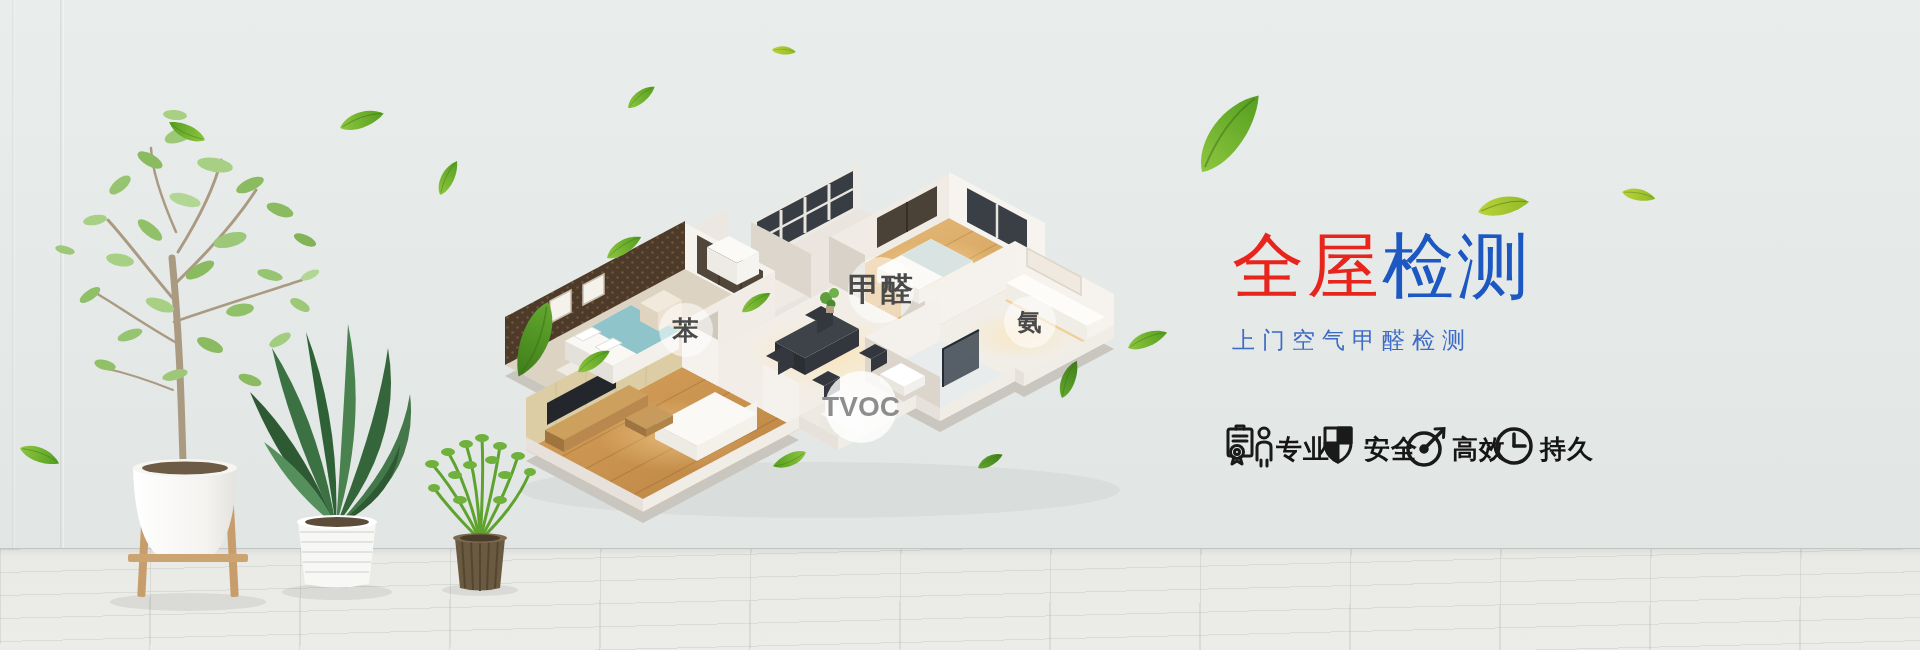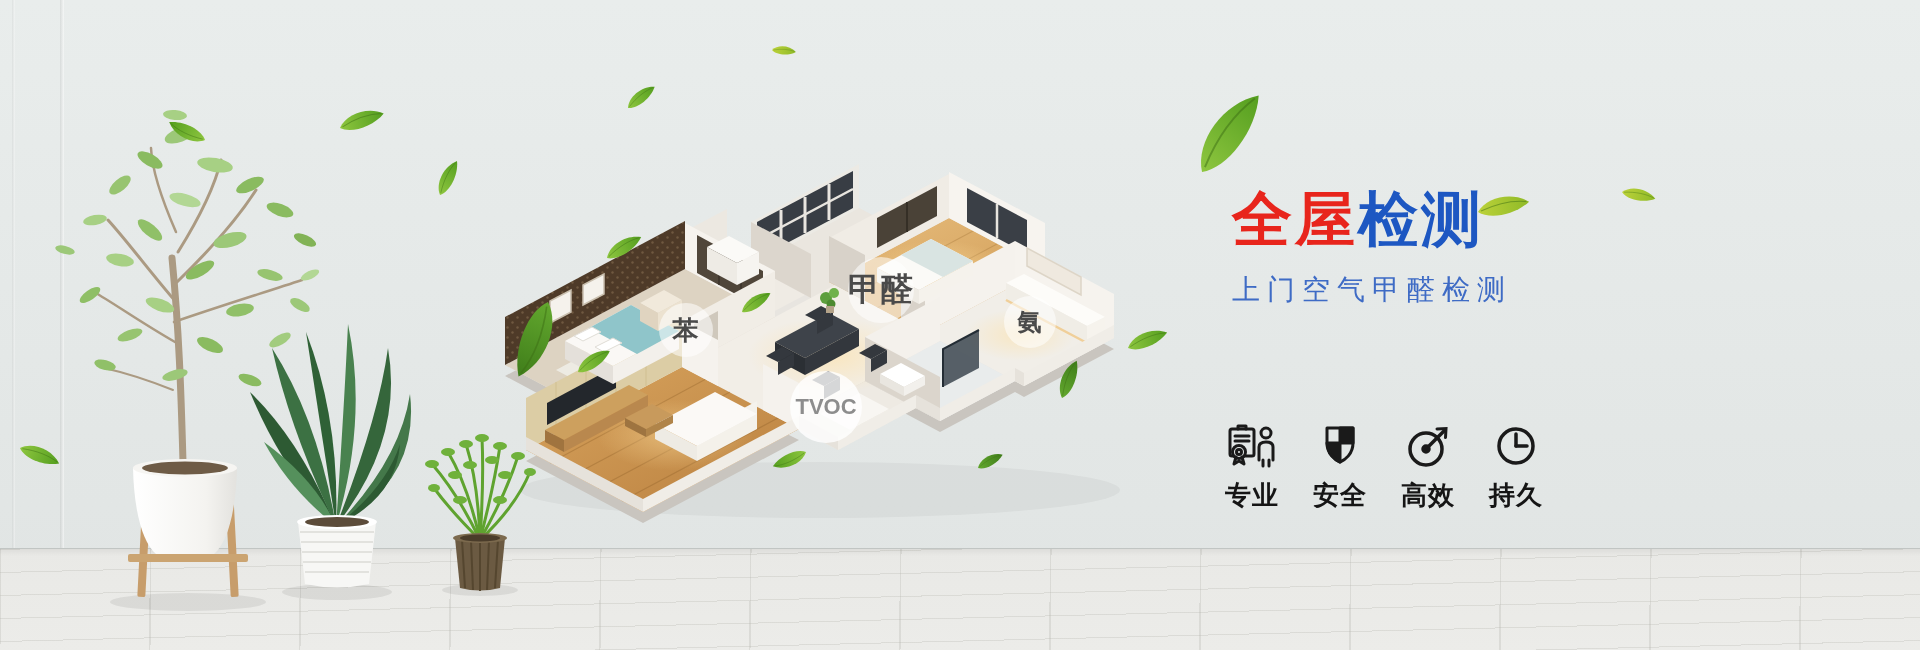--- a/index.html
+++ b/index.html
@@ -22,30 +22,30 @@
     background:linear-gradient(180deg,rgba(0,0,0,.06),rgba(0,0,0,0));}
   svg{display:block;}
   .layer{position:absolute;pointer-events:none;}
   
   .bubble{position:absolute;border-radius:50%;display:flex;align-items:center;justify-content:center;
     background:rgba(255,255,255,.55);color:#4a4a4a;z-index:4;
     font-weight:600;letter-spacing:1px;}
   .bubble.b-ben{left:659px;top:303px;width:54px;height:54px;font-size:26px;}
   .bubble.b-jiaquan{left:848px;top:257px;width:66px;height:66px;font-size:32px;}
   .bubble.b-an{left:1004px;top:296px;width:52px;height:52px;font-size:24px;}
-  .bubble.b-tvoc{left:790px;top:371px;width:72px;height:72px;font-size:22px;
+  .bubble.b-tvoc{left:825px;top:371px;width:72px;height:72px;font-size:28px;
     background:rgba(255,255,255,.8);color:#8d8d8d;font-weight:700;letter-spacing:0;}
   
   .right-block{position:absolute;left:1232px;top:186px;z-index:5;}
-  .main-title{font-size:60px;font-weight:700;line-height:1.12;letter-spacing:3px;white-space:nowrap;}
+  .main-title{font-size:72px;font-weight:400;line-height:1.12;letter-spacing:3px;white-space:nowrap;margin-top:40px;}
   .t-red{color:#e8251c;}
   .t-blue{color:#1d57c2;}
-  .subtitle{margin-top:18px;font-size:28px;font-weight:500;color:#3e6bc5;letter-spacing:7px;white-space:nowrap;}
+  .subtitle{margin-top:18px;font-size:23px;font-weight:500;color:#3e6bc5;letter-spacing:7px;white-space:nowrap;}
   .features{position:absolute;left:1224px;top:420px;width:440px;display:flex;gap:32px;z-index:5;}
-  .feature{width:56px;display:flex;flex-direction:column;align-items:center;}
+  .feature{width:56px;display:flex;flex-direction:row;align-items:center;}
   .f-icon{width:52px;height:52px;}
   .f-label{margin-top:6px;font-size:26px;font-weight:600;color:#151515;letter-spacing:1px;white-space:nowrap;}
 </style>
 </head>
 <body>
 
 <div class="stage">
 
   <div class="wall"></div>
   <div class="wall-groove2"></div>

